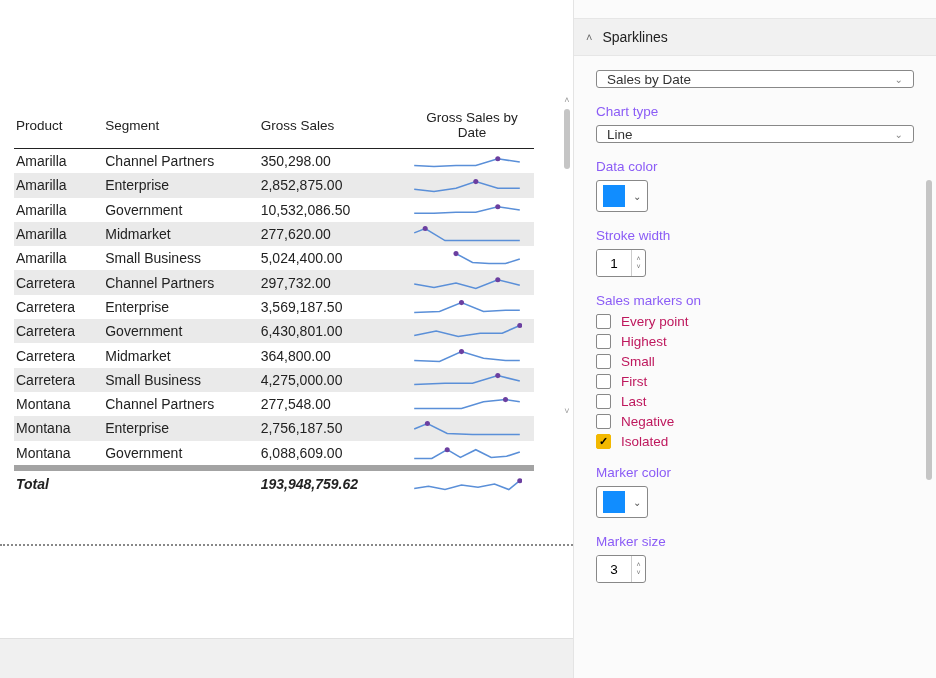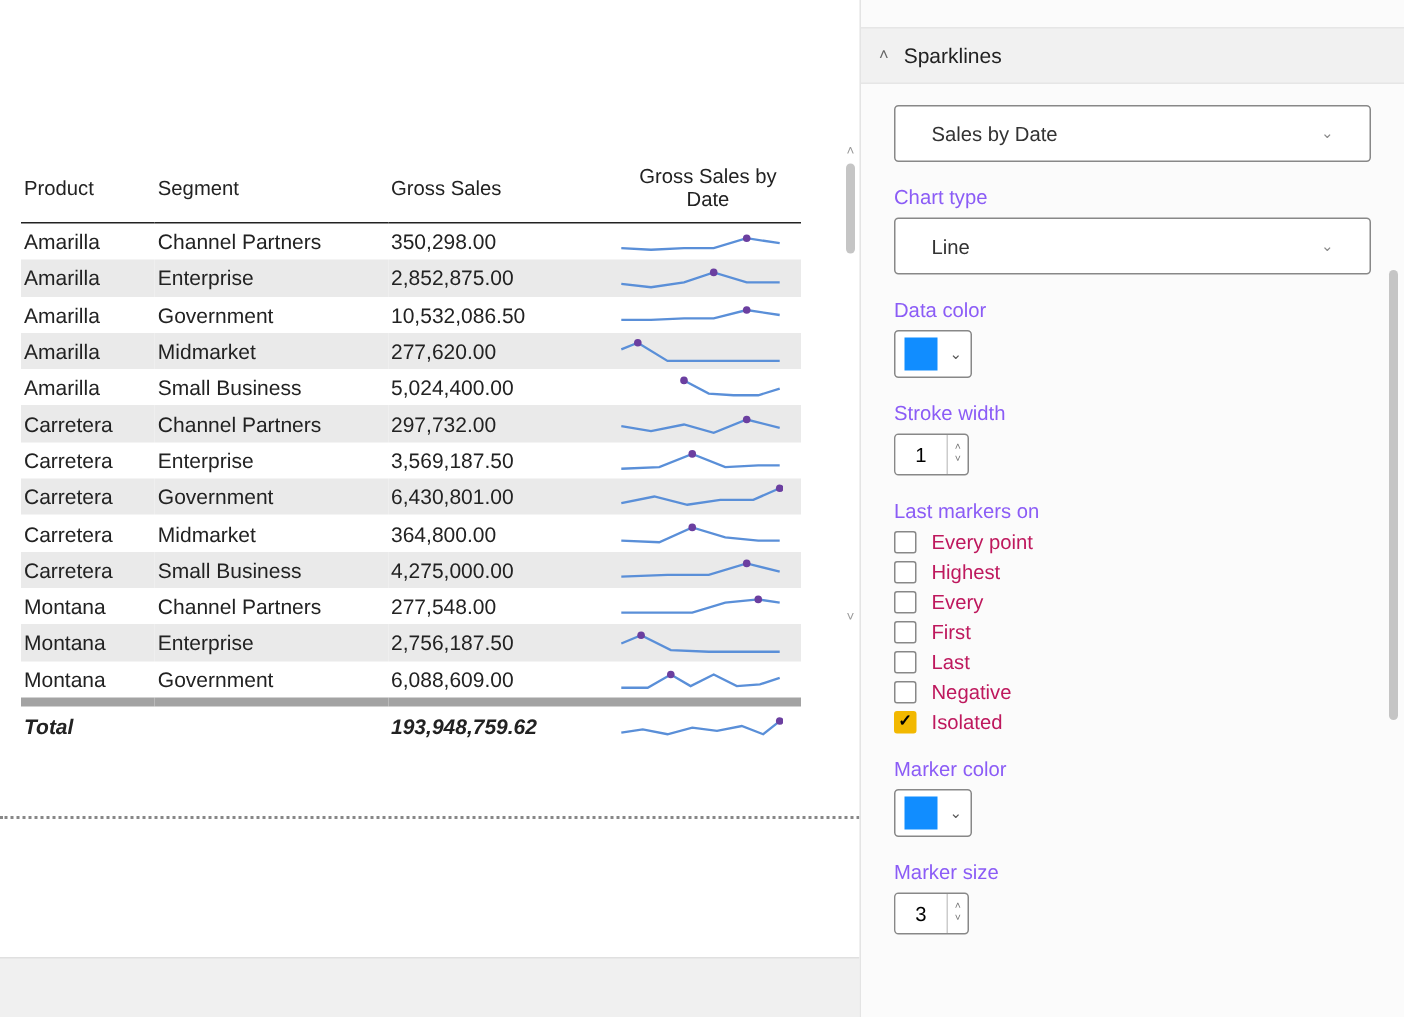--- a/index.html
+++ b/index.html
@@ -124,22 +124,22 @@
     margin-right: 10px;
     color: #666;
   }
   .select-box {
     display: flex;
     align-items: center;
     justify-content: space-between;
     border: 1px solid #888;
     border-radius: 3px;
     background: #fff;
-    height: 38px;
-    padding: 0 24px;
+    height: 18px;
+    padding: 0 10px;
     font-size: 13.5px;
     color: #333;
   }
   .select-box .dd-chev { color: #888; font-size: 10px; }
   .field-label {
     font-size: 13.5px;
     color: #8b5cf6;
     margin: 16px 0 6px 0;
   }
   .narrow-select {
@@ -394,33 +394,33 @@
 
     <div class="field-label">Stroke width</div>
     <div class="stepper">
       <input value="1" style="">
       <div class="arrows">
         <span>˄</span>
         <span>˅</span>
       </div>
     </div>
 
-    <div class="field-label">Last markers on</div>
+    <div class="field-label">Sales markers on</div>
     <div class="checklist" id="markers-list">
         <div class="check-row">
           <span class="cb"></span>
           <span>Every point</span>
         </div>
         <div class="check-row">
           <span class="cb"></span>
           <span>Highest</span>
         </div>
         <div class="check-row">
           <span class="cb"></span>
-          <span>Every</span>
+          <span>Small</span>
         </div>
         <div class="check-row">
           <span class="cb"></span>
           <span>First</span>
         </div>
         <div class="check-row">
           <span class="cb"></span>
           <span>Last</span>
         </div>
         <div class="check-row">

